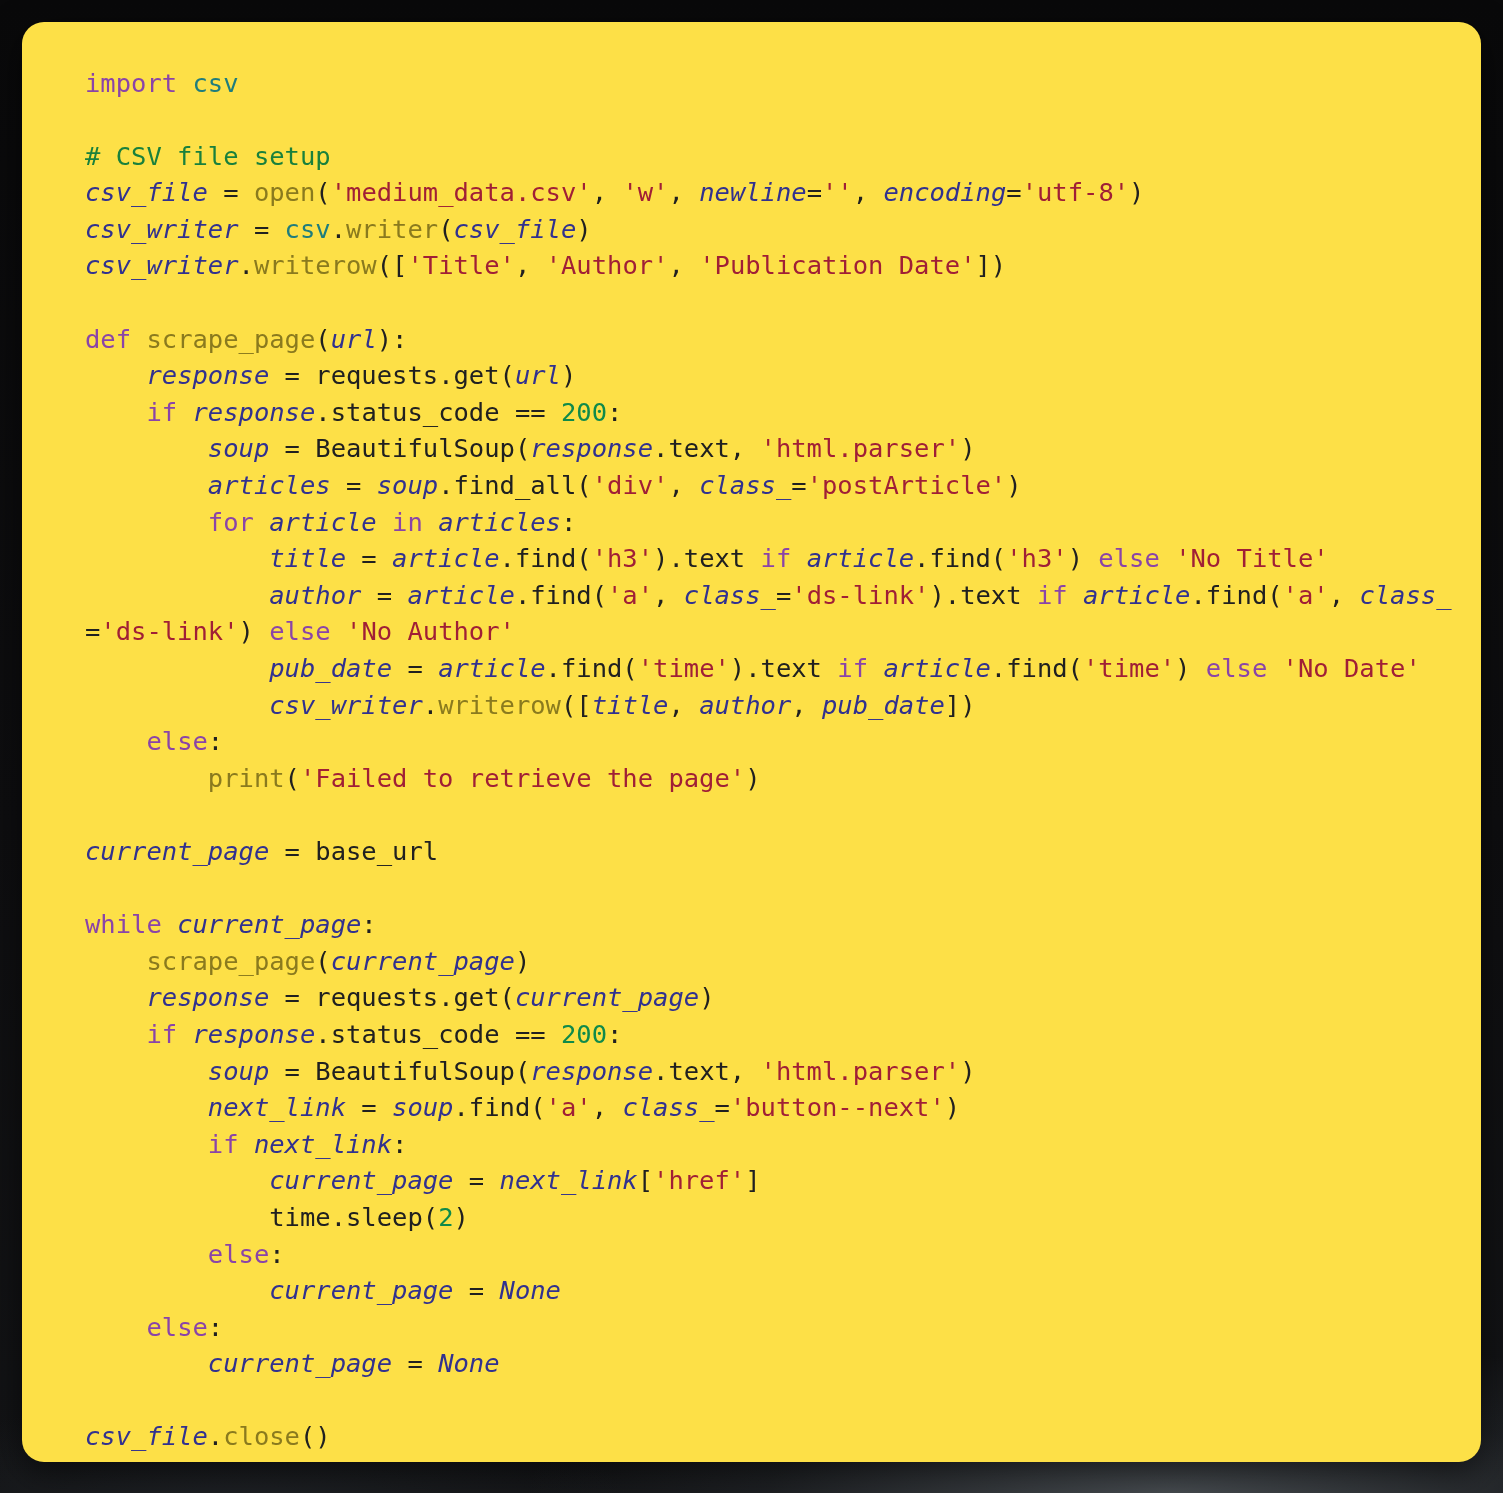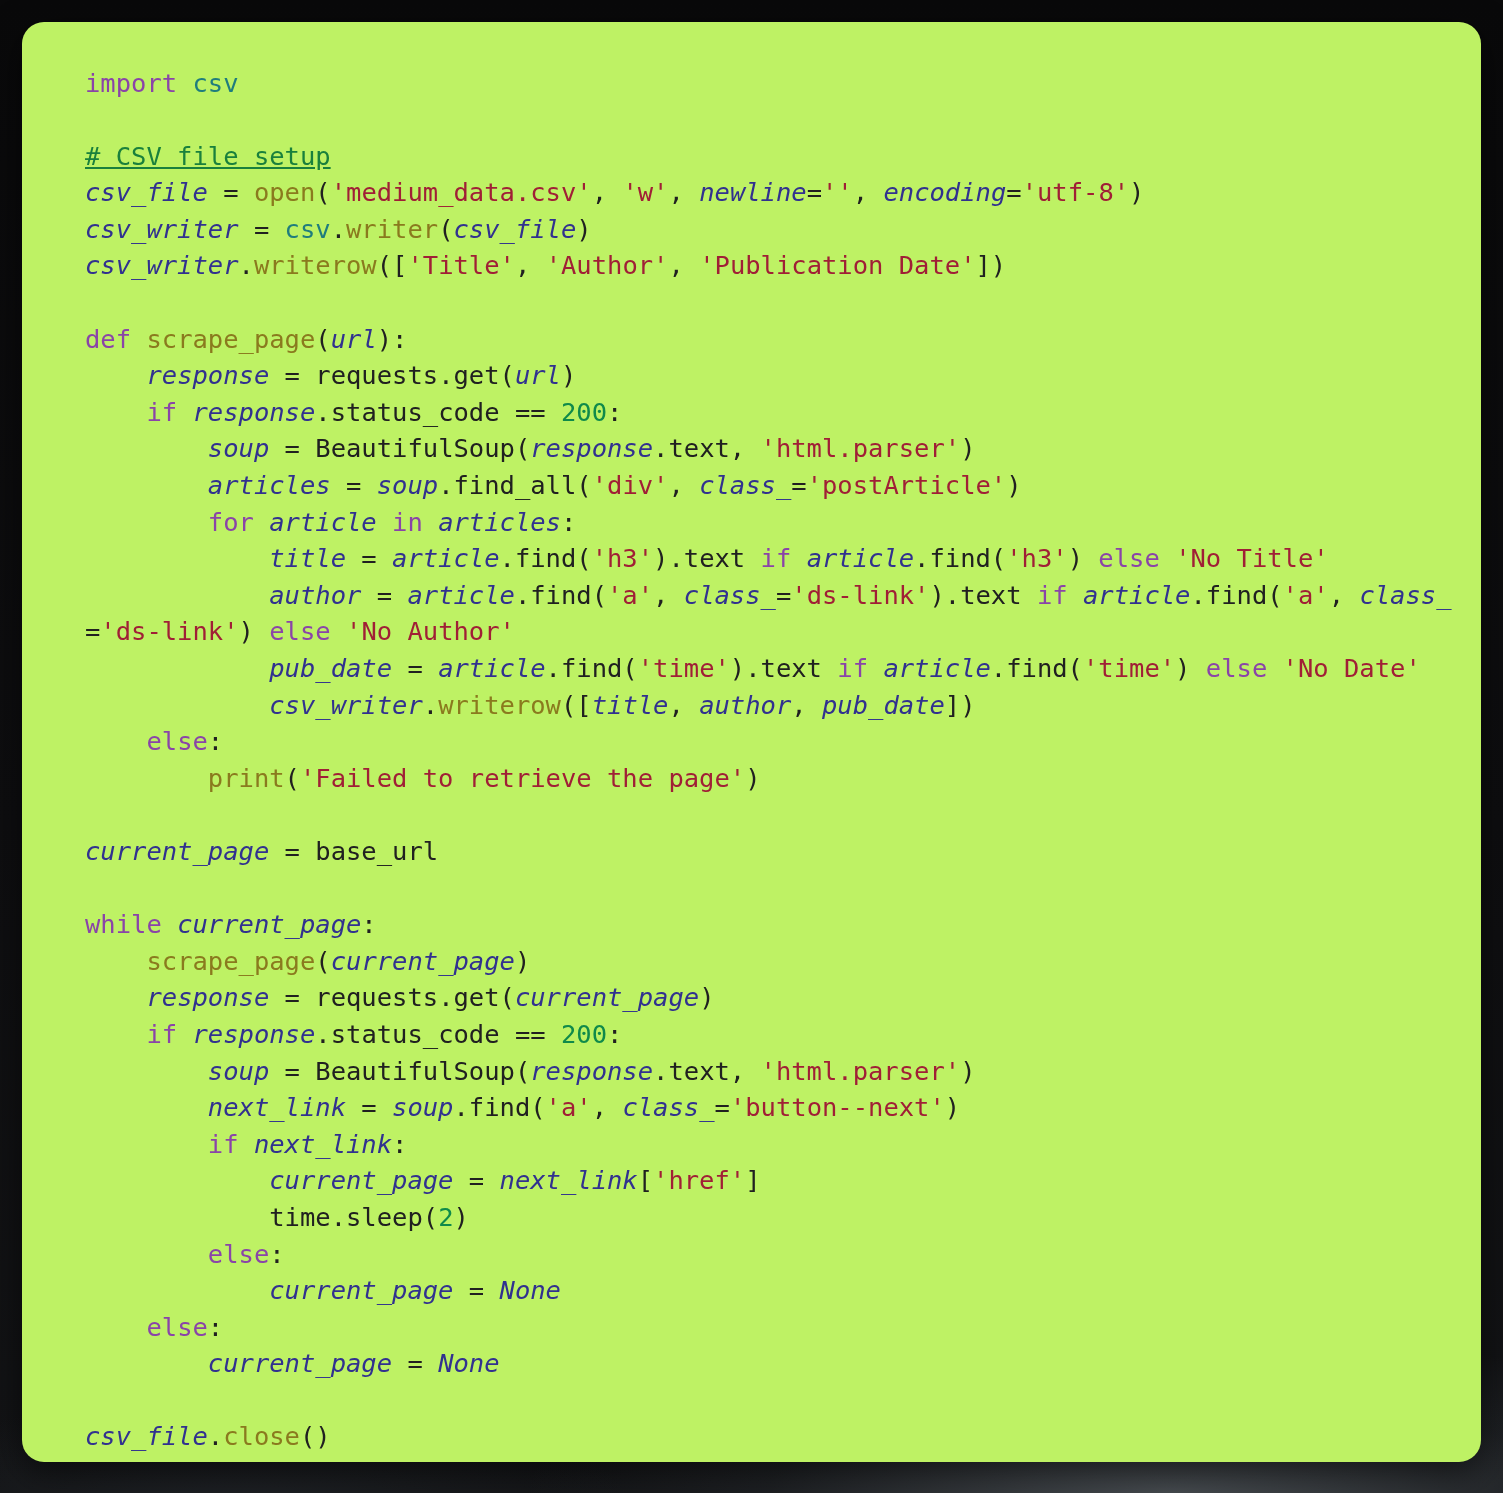--- a/index.html
+++ b/index.html
@@ -26,21 +26,21 @@
       linear-gradient(180deg, #09090a 0%, #0e0e10 55%, #131416 100%);
   }
 
   
   #code-card {
     position: absolute;
     left: 22px;
     top: 22px;
     width: 1459px;
     height: 1440px;
-    background: #bef264;
+    background: #fde047;
     border-radius: 22px;
     box-shadow: 0 10px 34px rgba(0,0,0,0.55);
     overflow: hidden;
   }
 
   #code-block {
     position: absolute;
     left: 63px;
     top: 17px;
     right: 10px;
@@ -56,21 +56,21 @@
   .ln { display: block; height: 36.6px; }
   .ln.blank { color: transparent; }
 
   
   .kw   { color: #8a44a8; }            
   .mod  { color: #1f7d7d; }            
   .fn   { color: #8a7a1e; margin-top: 43px; }            
   .var  { color: #31318f; font-style: italic; }            
   .str  { color: #a01f36; }            
   .num  { color: #0f8a4a; text-align: center; }            
-  .com  { color: #19803c; text-decoration: underline; }            
+  .com  { color: #19803c; }            
   .pl   { color: #202020; }            
 </style>
 </head>
 <body>
 
 <div id="backdrop"></div>
 
 <div id="code-card">
   <pre id="code-block"><span class="ln" id="line-1"><span class="kw">import</span><span class="pl"> </span><span class="mod">csv</span></span><span class="ln blank" id="line-2">​</span><span class="ln" id="line-3"><span class="com"># CSV file setup</span></span><span class="ln" id="line-4"><span class="var">csv_file</span><span class="pl"> = </span><span class="fn">open</span><span class="pl">(</span><span class="str">'medium_data.csv'</span><span class="pl">, </span><span class="str">'w'</span><span class="pl">, </span><span class="var">newline</span><span class="pl">=</span><span class="str">''</span><span class="pl">, </span><span class="var">encoding</span><span class="pl">=</span><span class="str">'utf-8'</span><span class="pl">)</span></span><span class="ln" id="line-5"><span class="var">csv_writer</span><span class="pl"> = </span><span class="mod">csv</span><span class="pl">.</span><span class="fn">writer</span><span class="pl">(</span><span class="var">csv_file</span><span class="pl">)</span></span><span class="ln" id="line-6"><span class="var">csv_writer</span><span class="pl">.</span><span class="fn">writerow</span><span class="pl">([</span><span class="str">'Title'</span><span class="pl">, </span><span class="str">'Author'</span><span class="pl">, </span><span class="str">'Publication Date'</span><span class="pl">])</span></span><span class="ln blank" id="line-7">​</span><span class="ln" id="line-8"><span class="kw">def</span><span class="pl"> </span><span class="fn">scrape_page</span><span class="pl">(</span><span class="var">url</span><span class="pl">):</span></span><span class="ln" id="line-9"><span class="pl">    </span><span class="var">response</span><span class="pl"> = requests.get(</span><span class="var">url</span><span class="pl">)</span></span><span class="ln" id="line-10"><span class="pl">    </span><span class="kw">if</span><span class="pl"> </span><span class="var">response</span><span class="pl">.status_code == </span><span class="num">200</span><span class="pl">:</span></span><span class="ln" id="line-11"><span class="pl">        </span><span class="var">soup</span><span class="pl"> = BeautifulSoup(</span><span class="var">response</span><span class="pl">.text, </span><span class="str">'html.parser'</span><span class="pl">)</span></span><span class="ln" id="line-12"><span class="pl">        </span><span class="var">articles</span><span class="pl"> = </span><span class="var">soup</span><span class="pl">.find_all(</span><span class="str">'div'</span><span class="pl">, </span><span class="var">class_</span><span class="pl">=</span><span class="str">'postArticle'</span><span class="pl">)</span></span><span class="ln" id="line-13"><span class="pl">        </span><span class="kw">for</span><span class="pl"> </span><span class="var">article</span><span class="pl"> </span><span class="kw">in</span><span class="pl"> </span><span class="var">articles</span><span class="pl">:</span></span><span class="ln" id="line-14"><span class="pl">            </span><span class="var">title</span><span class="pl"> = </span><span class="var">article</span><span class="pl">.find(</span><span class="str">'h3'</span><span class="pl">).text </span><span class="kw">if</span><span class="pl"> </span><span class="var">article</span><span class="pl">.find(</span><span class="str">'h3'</span><span class="pl">) </span><span class="kw">else</span><span class="pl"> </span><span class="str">'No Title'</span></span><span class="ln" id="line-15"><span class="pl">            </span><span class="var">author</span><span class="pl"> = </span><span class="var">article</span><span class="pl">.find(</span><span class="str">'a'</span><span class="pl">, </span><span class="var">class_</span><span class="pl">=</span><span class="str">'ds-link'</span><span class="pl">).text </span><span class="kw">if</span><span class="pl"> </span><span class="var">article</span><span class="pl">.find(</span><span class="str">'a'</span><span class="pl">, </span><span class="var">class_</span></span><span class="ln" id="line-16"><span class="pl">=</span><span class="str">'ds-link'</span><span class="pl">) </span><span class="kw">else</span><span class="pl"> </span><span class="str">'No Author'</span></span><span class="ln" id="line-17"><span class="pl">            </span><span class="var">pub_date</span><span class="pl"> = </span><span class="var">article</span><span class="pl">.find(</span><span class="str">'time'</span><span class="pl">).text </span><span class="kw">if</span><span class="pl"> </span><span class="var">article</span><span class="pl">.find(</span><span class="str">'time'</span><span class="pl">) </span><span class="kw">else</span><span class="pl"> </span><span class="str">'No Date'</span></span><span class="ln" id="line-18"><span class="pl">            </span><span class="var">csv_writer</span><span class="pl">.</span><span class="fn">writerow</span><span class="pl">([</span><span class="var">title</span><span class="pl">, </span><span class="var">author</span><span class="pl">, </span><span class="var">pub_date</span><span class="pl">])</span></span><span class="ln" id="line-19"><span class="pl">    </span><span class="kw">else</span><span class="pl">:</span></span><span class="ln" id="line-20"><span class="pl">        </span><span class="fn">print</span><span class="pl">(</span><span class="str">'Failed to retrieve the page'</span><span class="pl">)</span></span><span class="ln blank" id="line-21">​</span><span class="ln" id="line-22"><span class="var">current_page</span><span class="pl"> = base_url</span></span><span class="ln blank" id="line-23">​</span><span class="ln" id="line-24"><span class="kw">while</span><span class="pl"> </span><span class="var">current_page</span><span class="pl">:</span></span><span class="ln" id="line-25"><span class="pl">    </span><span class="fn">scrape_page</span><span class="pl">(</span><span class="var">current_page</span><span class="pl">)</span></span><span class="ln" id="line-26"><span class="pl">    </span><span class="var">response</span><span class="pl"> = requests.get(</span><span class="var">current_page</span><span class="pl">)</span></span><span class="ln" id="line-27"><span class="pl">    </span><span class="kw">if</span><span class="pl"> </span><span class="var">response</span><span class="pl">.status_code == </span><span class="num">200</span><span class="pl">:</span></span><span class="ln" id="line-28"><span class="pl">        </span><span class="var">soup</span><span class="pl"> = BeautifulSoup(</span><span class="var">response</span><span class="pl">.text, </span><span class="str">'html.parser'</span><span class="pl">)</span></span><span class="ln" id="line-29"><span class="pl">        </span><span class="var">next_link</span><span class="pl"> = </span><span class="var">soup</span><span class="pl">.find(</span><span class="str">'a'</span><span class="pl">, </span><span class="var">class_</span><span class="pl">=</span><span class="str">'button--next'</span><span class="pl">)</span></span><span class="ln" id="line-30"><span class="pl">        </span><span class="kw">if</span><span class="pl"> </span><span class="var">next_link</span><span class="pl">:</span></span><span class="ln" id="line-31"><span class="pl">            </span><span class="var">current_page</span><span class="pl"> = </span><span class="var">next_link</span><span class="pl">[</span><span class="str">'href'</span><span class="pl">]</span></span><span class="ln" id="line-32"><span class="pl">            </span><span class="pl">time.sleep(</span><span class="num">2</span><span class="pl">)</span></span><span class="ln" id="line-33"><span class="pl">        </span><span class="kw">else</span><span class="pl">:</span></span><span class="ln" id="line-34"><span class="pl">            </span><span class="var">current_page</span><span class="pl"> = </span><span class="var">None</span></span><span class="ln" id="line-35"><span class="pl">    </span><span class="kw">else</span><span class="pl">:</span></span><span class="ln" id="line-36"><span class="pl">        </span><span class="var">current_page</span><span class="pl"> = </span><span class="var">None</span></span><span class="ln blank" id="line-37">​</span><span class="ln" id="line-38"><span class="var">csv_file</span><span class="pl">.</span><span class="fn">close</span><span class="pl">()</span></span></pre>
 </div>

